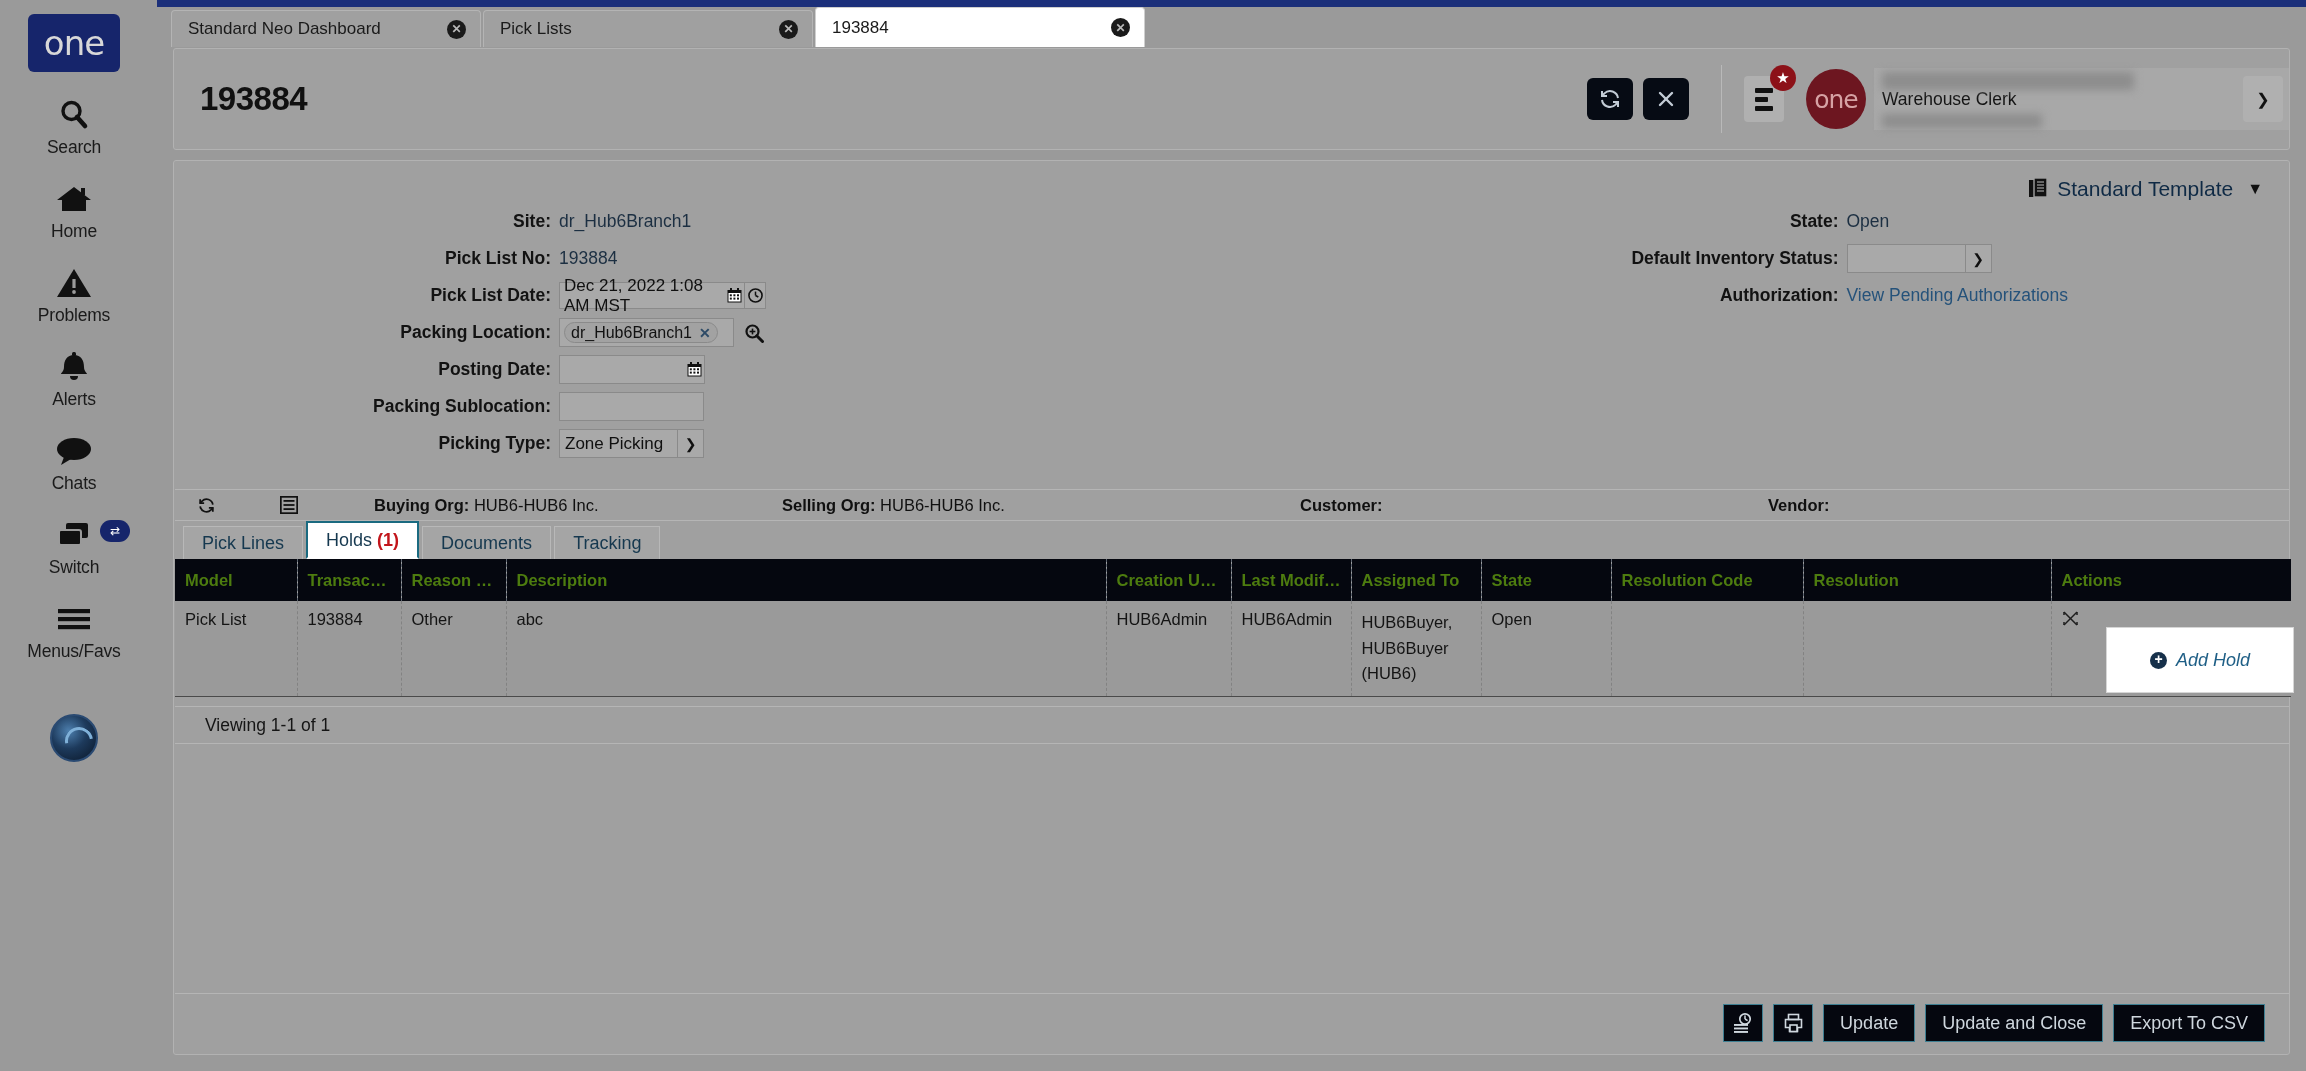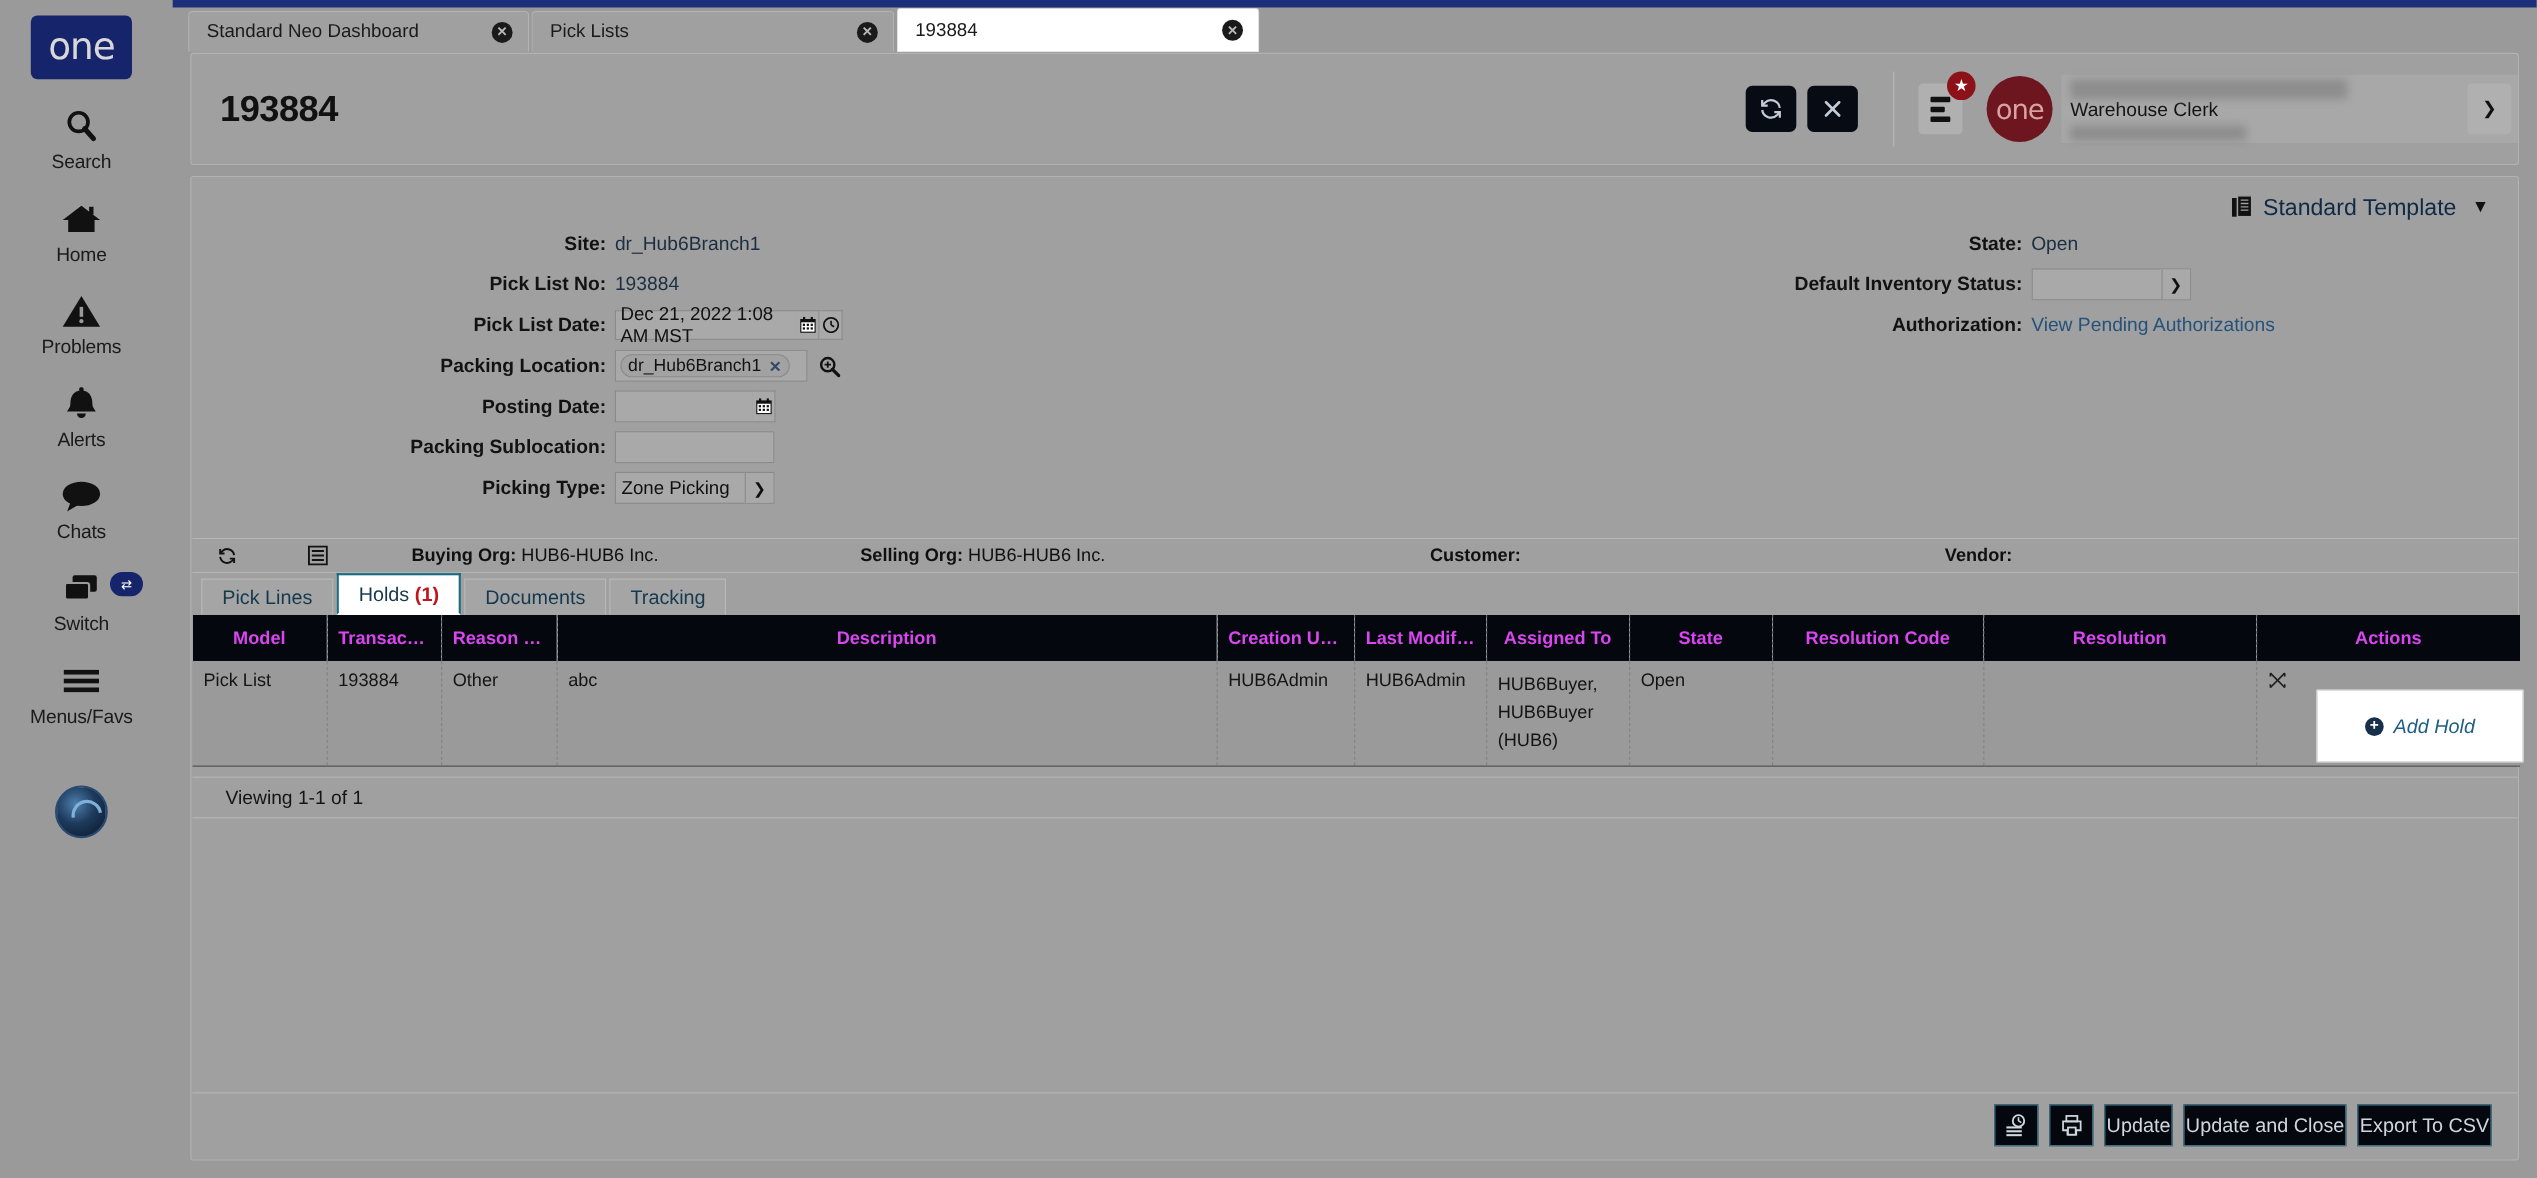--- a/index.html
+++ b/index.html
@@ -239,22 +239,22 @@
     background: #ffffff; height: 38px;
     border: 2px solid #1a6a80; border-bottom: 2px solid #ffffff;
     color: #15384f;
   }
   .itab .cnt { color: #c2151b; font-weight: bold; margin-left: 5px; }
 
   
   .tbl-wrap { position: absolute; left: 1px; top: 398px; width: 2114px; }
   table.grid { width: 100%; border-collapse: collapse; table-layout: fixed; }
   table.grid thead th {
-    background: #05070f; color: #d946ef; font-size: 16.5px; font-weight: bold;
-    text-align: center; padding: 9px 10px; height: 42px;
+    background: #05070f; color: #4d7c0f; font-size: 16.5px; font-weight: bold;
+    text-align: left; padding: 9px 10px; height: 42px;
     border-right: 1px dashed #5c6470; white-space: nowrap; overflow: hidden;
     text-overflow: ellipsis;
   }
   table.grid thead th:last-child { border-right: none; }
   table.grid tbody td {
     background: #9a9a9a; color: #141414; font-size: 16.5px;
     padding: 9px 10px; vertical-align: top;
     border-right: 1px dashed #828282;
     border-bottom: 1px solid #4a4a4a;
   }
@@ -285,21 +285,21 @@
 
   
   .footer-btns {
     position: absolute; right: 24px; bottom: 12px;
     display: flex; align-items: center;
   }
   .fbtn {
     height: 38px; background: #05070f; border: 1px solid #3e7f92;
     color: #cfd7de; font-size: 18px;
     display: flex; align-items: center; justify-content: center;
-    padding: 0 1px; margin-left: 10px; cursor: pointer;
+    padding: 0 16px; margin-left: 10px; cursor: pointer;
     font-family: "Liberation Sans", sans-serif;
   }
   .fbtn.icon-only { width: 40px; padding: 0; }
   .footer-line {
     position: absolute; left: 1px; bottom: 60px; width: 2114px; height: 1px;
     background: #b5b5b5;
   }
   svg { display: block; }
 </style>
 </head>

